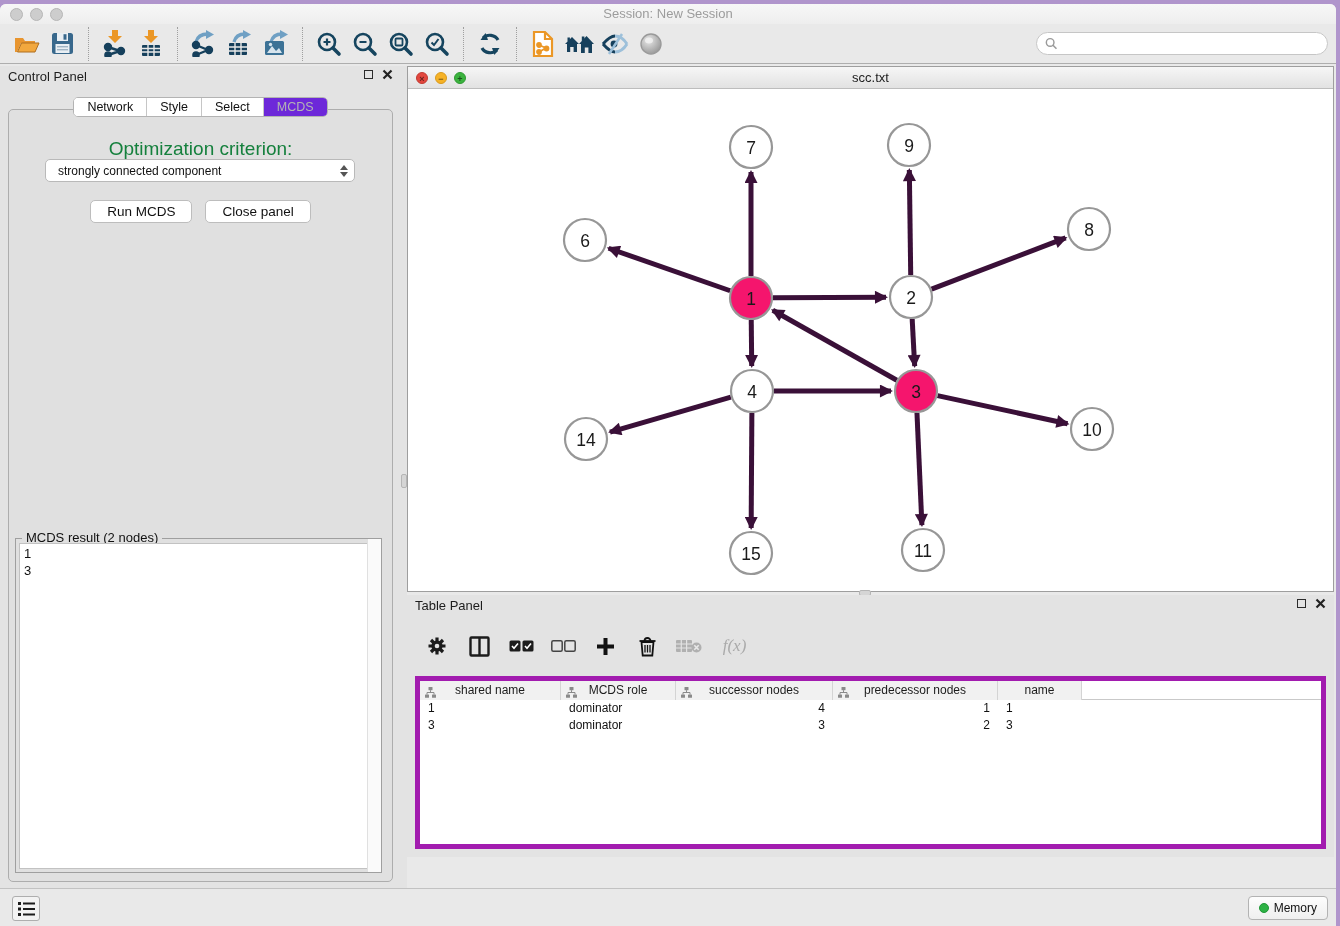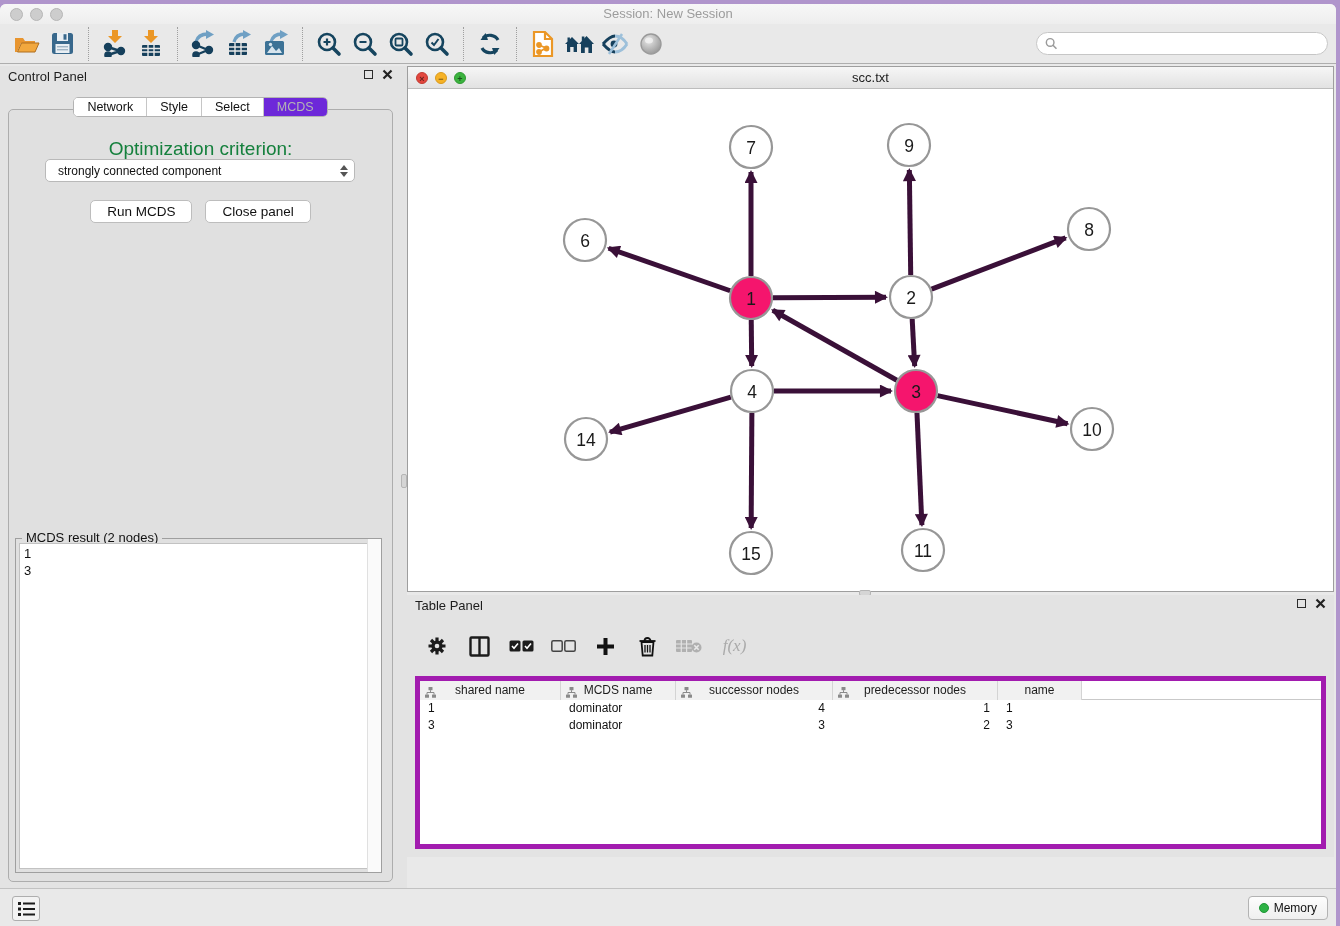--- a/index.html
+++ b/index.html
@@ -501,21 +501,21 @@
                 </g>
                 <path d="M5.5 3.2 V5.5 M2 7.5 V5.5 H9 V7.5" stroke="#8a8a8a" stroke-width="1" fill="none"></path>
               </svg></span><span>shared name</span></div>
           <div class="th" style="width: 115px;"><span class="hicon"><svg width="11" height="11" viewBox="0 0 11 11">
                 <g fill="#8a8a8a">
                   <rect x="3.5" y="0" width="4" height="3.2" rx="0.5"></rect>
                   <rect x="0" y="7.5" width="4" height="3.2" rx="0.5"></rect>
                   <rect x="7" y="7.5" width="4" height="3.2" rx="0.5"></rect>
                 </g>
                 <path d="M5.5 3.2 V5.5 M2 7.5 V5.5 H9 V7.5" stroke="#8a8a8a" stroke-width="1" fill="none"></path>
-              </svg></span><span>MCDS name</span></div>
+              </svg></span><span>MCDS role</span></div>
           <div class="th" style="width: 157px;"><span class="hicon"><svg width="11" height="11" viewBox="0 0 11 11">
                 <g fill="#8a8a8a">
                   <rect x="3.5" y="0" width="4" height="3.2" rx="0.5"></rect>
                   <rect x="0" y="7.5" width="4" height="3.2" rx="0.5"></rect>
                   <rect x="7" y="7.5" width="4" height="3.2" rx="0.5"></rect>
                 </g>
                 <path d="M5.5 3.2 V5.5 M2 7.5 V5.5 H9 V7.5" stroke="#8a8a8a" stroke-width="1" fill="none"></path>
               </svg></span><span>successor nodes</span></div>
           <div class="th" style="width: 165px;"><span class="hicon"><svg width="11" height="11" viewBox="0 0 11 11">
                 <g fill="#8a8a8a">

